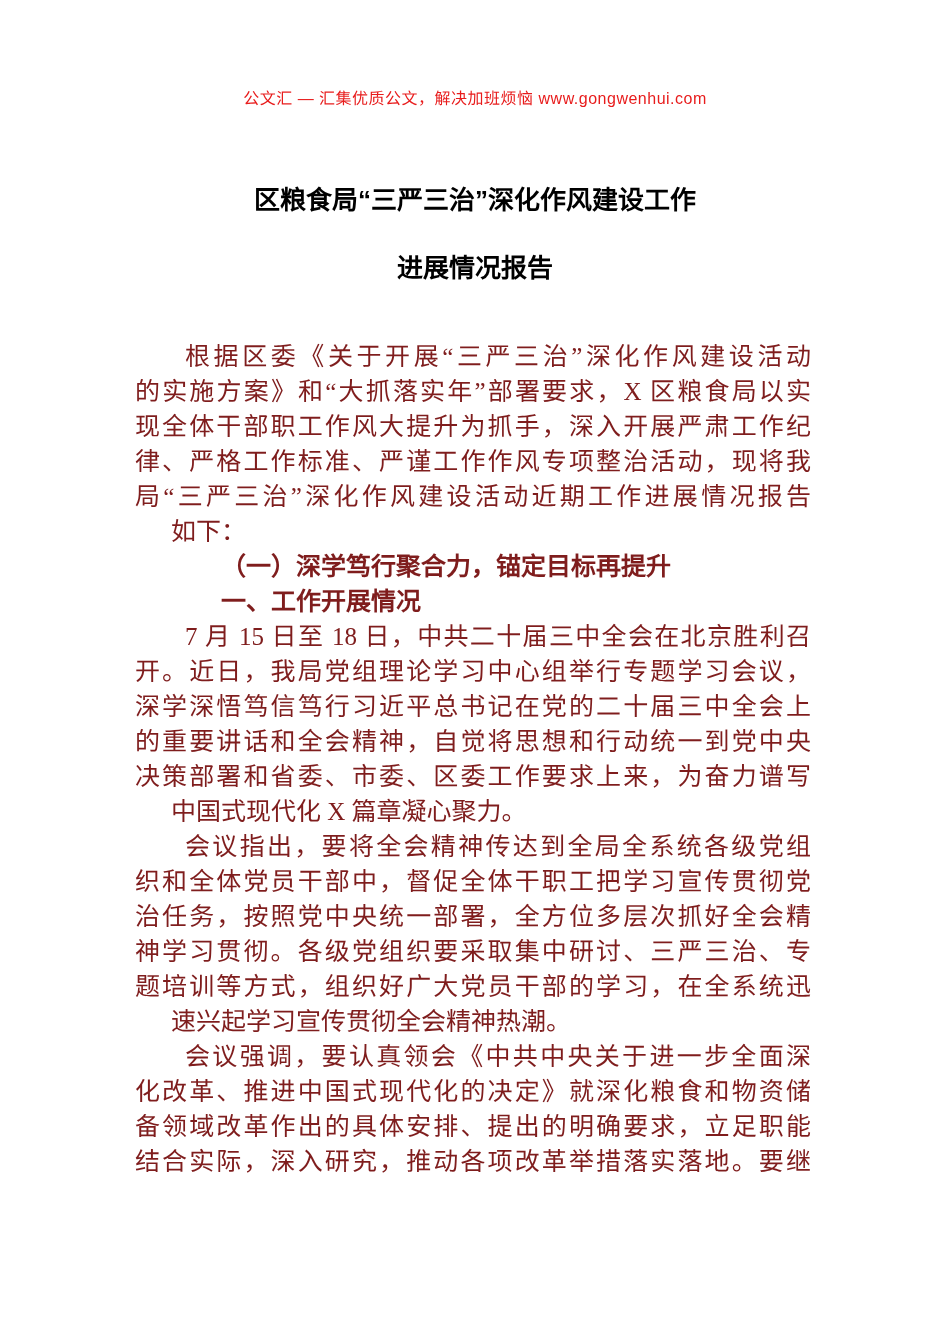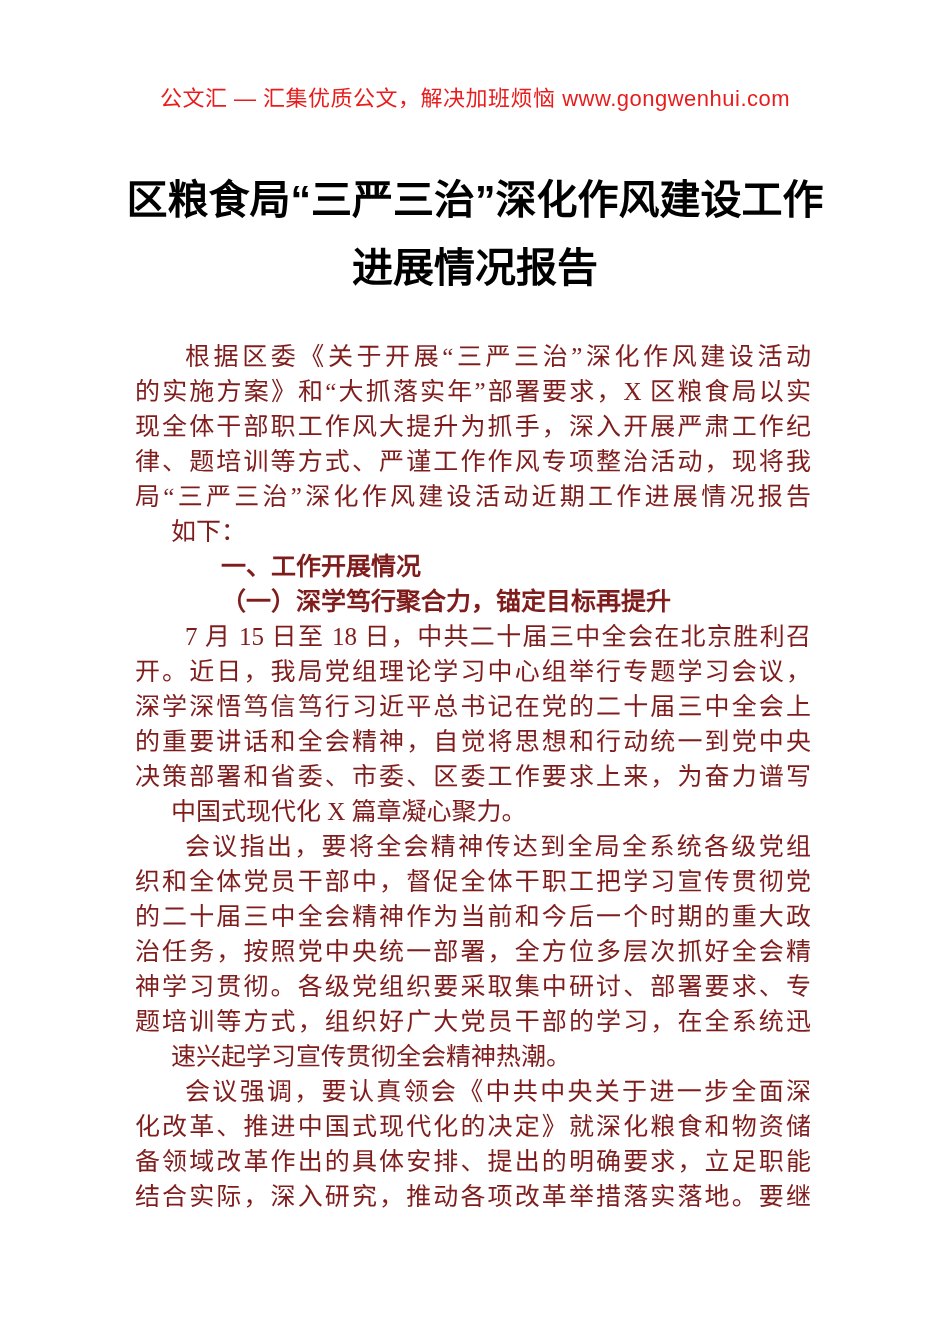--- a/index.html
+++ b/index.html
@@ -11,35 +11,35 @@
     overflow: hidden;
     color: #000;
   }
   .site-header {
     position: absolute;
     top: 86px;
     left: 0;
     width: 100%;
     text-align: center;
     font-family: "Liberation Sans", sans-serif;
-    font-size: 22px;
+    font-size: 16px;
     line-height: 26px;
     color: #e81c1c;
     letter-spacing: 0.5px;
   }
   .doc-title {
     position: absolute;
     top: 166px;
     left: 0;
     width: 100%;
     margin: 0;
     text-align: center;
     font-family: "Liberation Sans", sans-serif;
     font-weight: 700;
-    font-size: 41px;
+    font-size: 26px;
     line-height: 68px;
     color: #000;
   }
   .doc-title .t-line { display: block; }
   .content {
     position: absolute;
     top: 339px;
     left: 135px;
     width: 676px;
     font-family: "Liberation Serif", serif;
@@ -66,36 +66,35 @@
 
   <h1 class="doc-title">
     <span class="t-line">区粮食局“三严三治”深化作风建设工作</span>
     <span class="t-line">进展情况报告</span>
   </h1>
 
   <div class="content" id="doc-content" style="color: #7f1d1d;">
       <div class="bline first">根据区委《关于开展“三严三治”深化作风建设活动</div>
       <div class="bline">的实施方案》和“大抓落实年”部署要求，X 区粮食局以实</div>
       <div class="bline">现全体干部职工作风大提升为抓手，深入开展严肃工作纪</div>
-      <div class="bline">律、题培训等方式、严谨工作作风专项整治活动，现将我</div>
+      <div class="bline">律、严格工作标准、严谨工作作风专项整治活动，现将我</div>
       <div class="bline">局“三严三治”深化作风建设活动近期工作进展情况报告</div>
       <div class="bline pend">如下：</div>
+      <div class="bline first hd pend">（一）深学笃行聚合力，锚定目标再提升</div>
       <div class="bline first hd pend">一、工作开展情况</div>
-      <div class="bline first hd pend">（一）深学笃行聚合力，锚定目标再提升</div>
       <div class="bline first">7 月 15 日至 18 日，中共二十届三中全会在北京胜利召</div>
       <div class="bline">开。近日，我局党组理论学习中心组举行专题学习会议，</div>
       <div class="bline">深学深悟笃信笃行习近平总书记在党的二十届三中全会上</div>
       <div class="bline">的重要讲话和全会精神，自觉将思想和行动统一到党中央</div>
       <div class="bline">决策部署和省委、市委、区委工作要求上来，为奋力谱写</div>
       <div class="bline pend">中国式现代化 X 篇章凝心聚力。</div>
       <div class="bline first">会议指出，要将全会精神传达到全局全系统各级党组</div>
       <div class="bline">织和全体党员干部中，督促全体干职工把学习宣传贯彻党</div>
-      <div class="bline">的二十届三中全会精神作为当前和今后一个时期的重大政</div>
       <div class="bline">治任务，按照党中央统一部署，全方位多层次抓好全会精</div>
-      <div class="bline">神学习贯彻。各级党组织要采取集中研讨、部署要求、专</div>
+      <div class="bline">神学习贯彻。各级党组织要采取集中研讨、三严三治、专</div>
       <div class="bline">题培训等方式，组织好广大党员干部的学习，在全系统迅</div>
       <div class="bline pend">速兴起学习宣传贯彻全会精神热潮。</div>
       <div class="bline first">会议强调，要认真领会《中共中央关于进一步全面深</div>
       <div class="bline">化改革、推进中国式现代化的决定》就深化粮食和物资储</div>
       <div class="bline">备领域改革作出的具体安排、提出的明确要求，立足职能</div>
       <div class="bline">结合实际，深入研究，推动各项改革举措落实落地。要继</div>
     </div>
 </div>
 
 </body></html>

